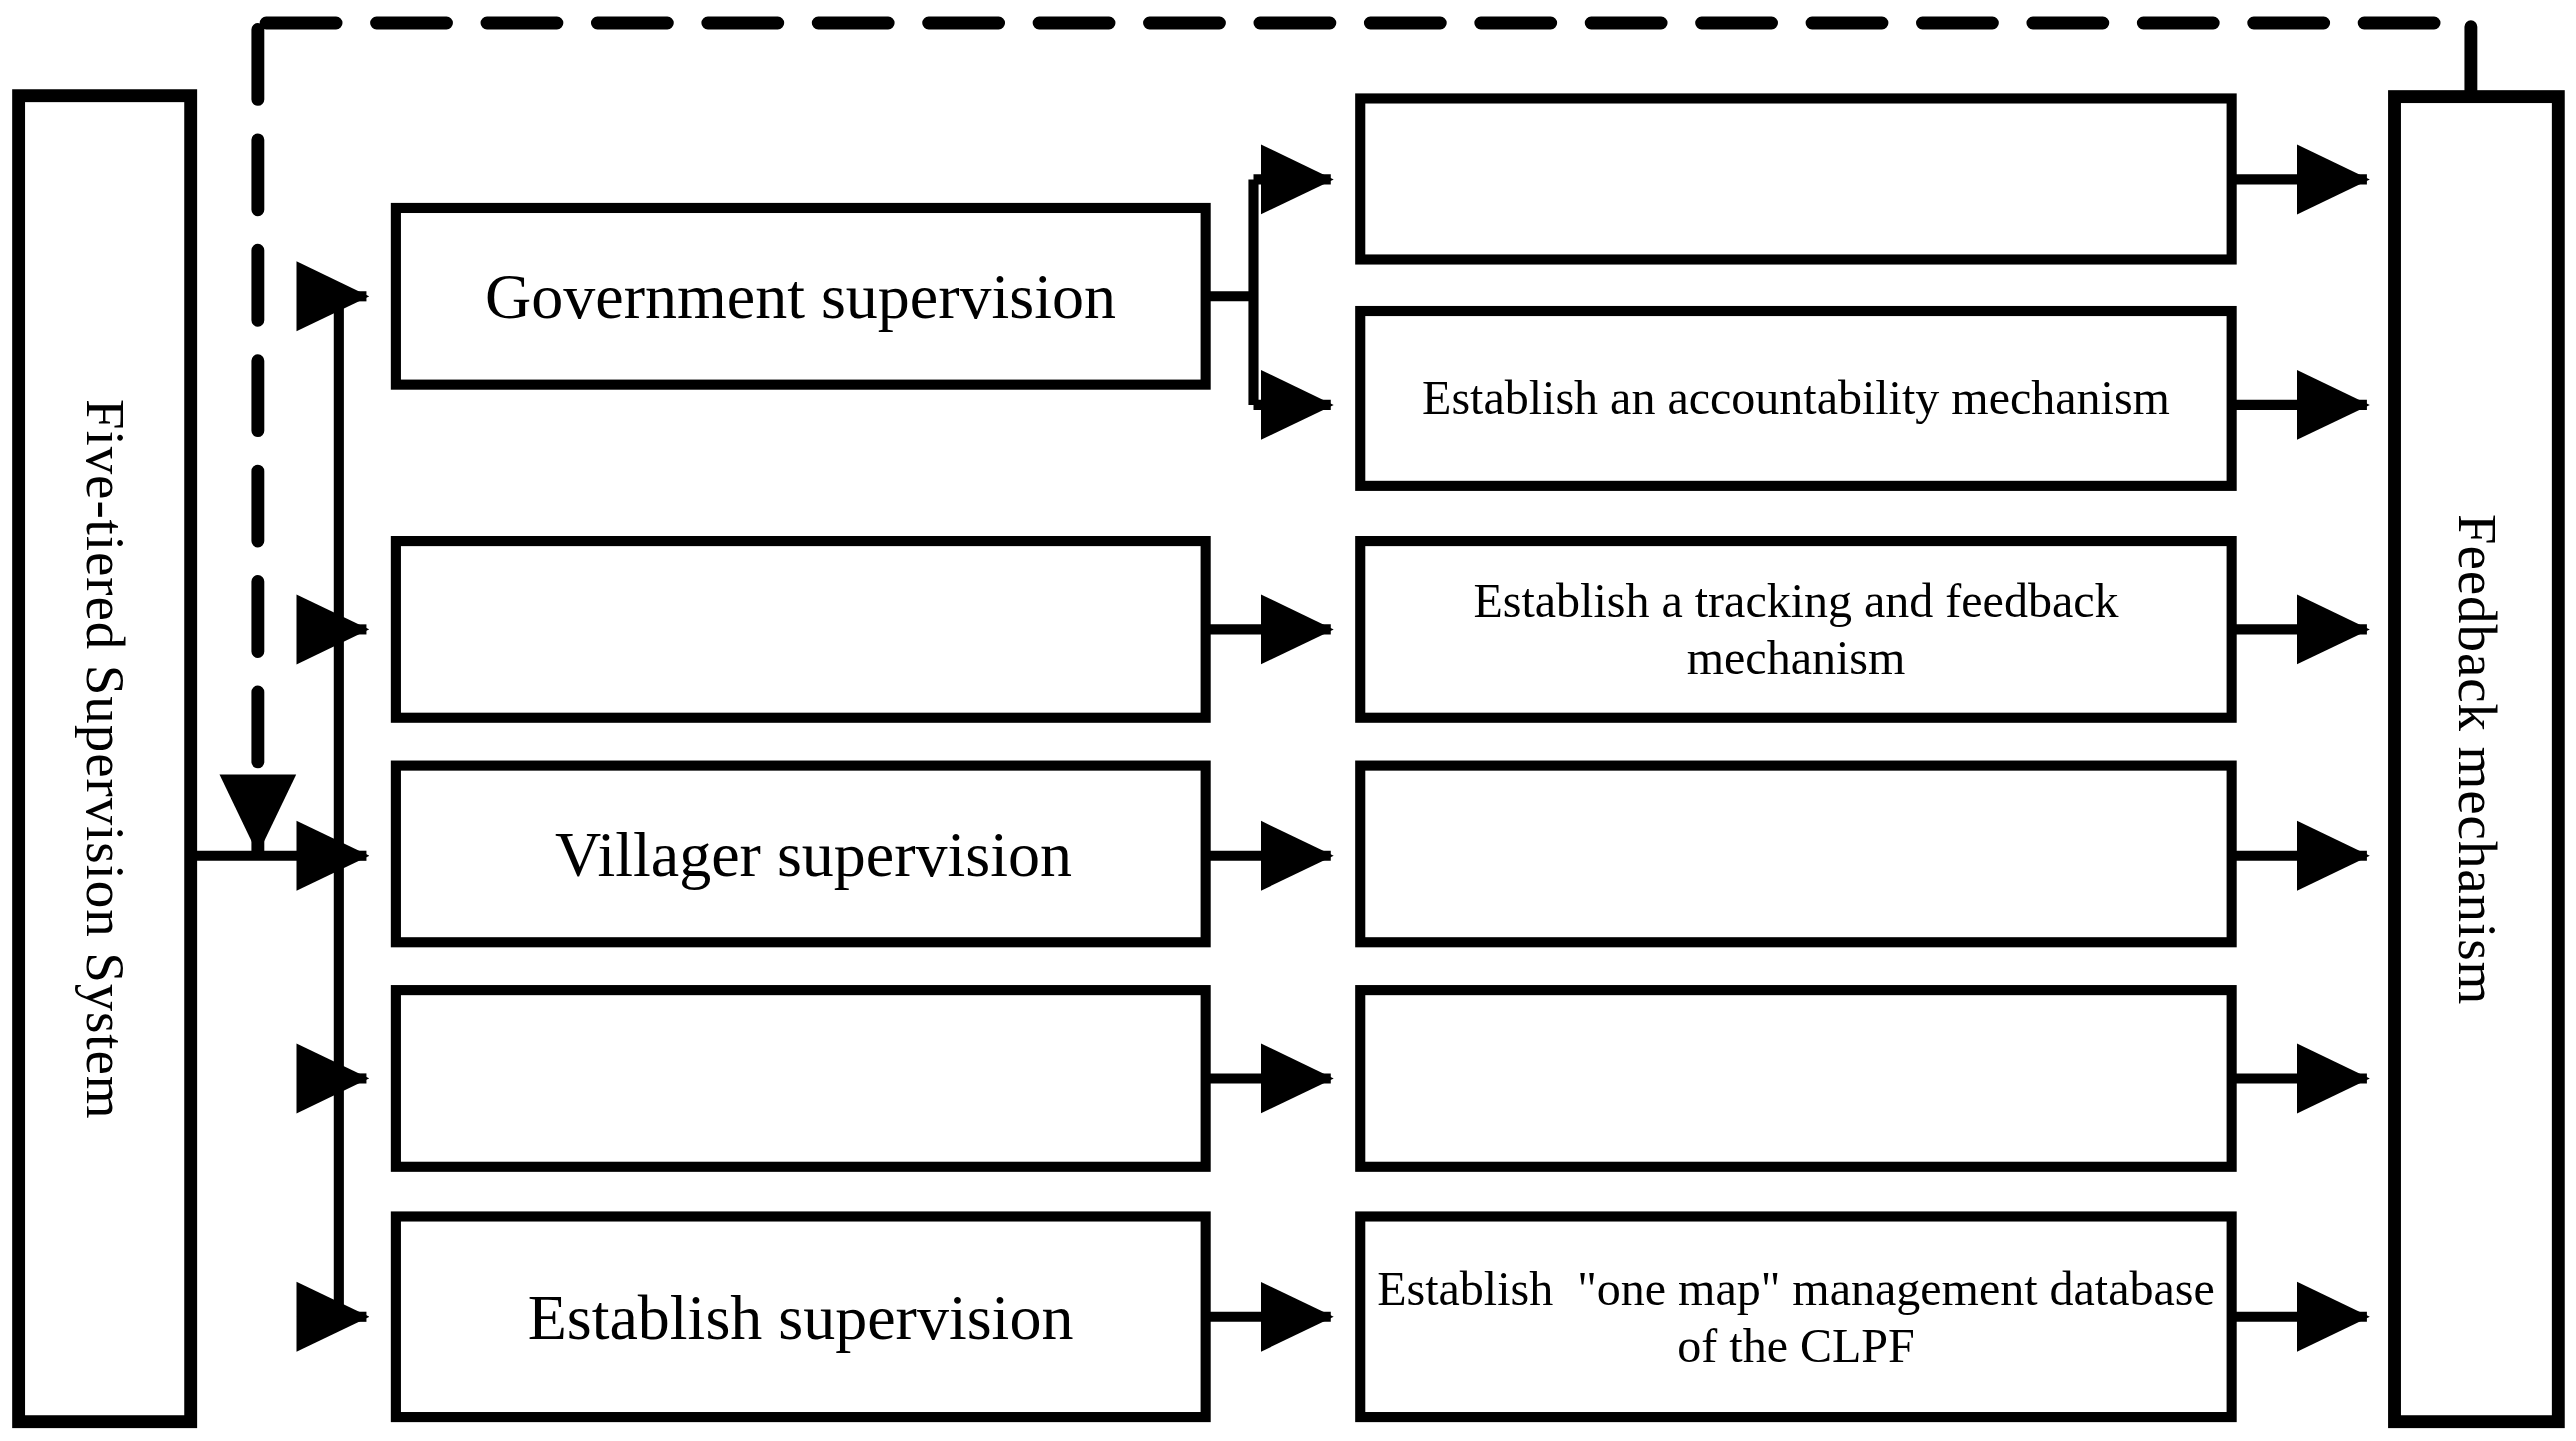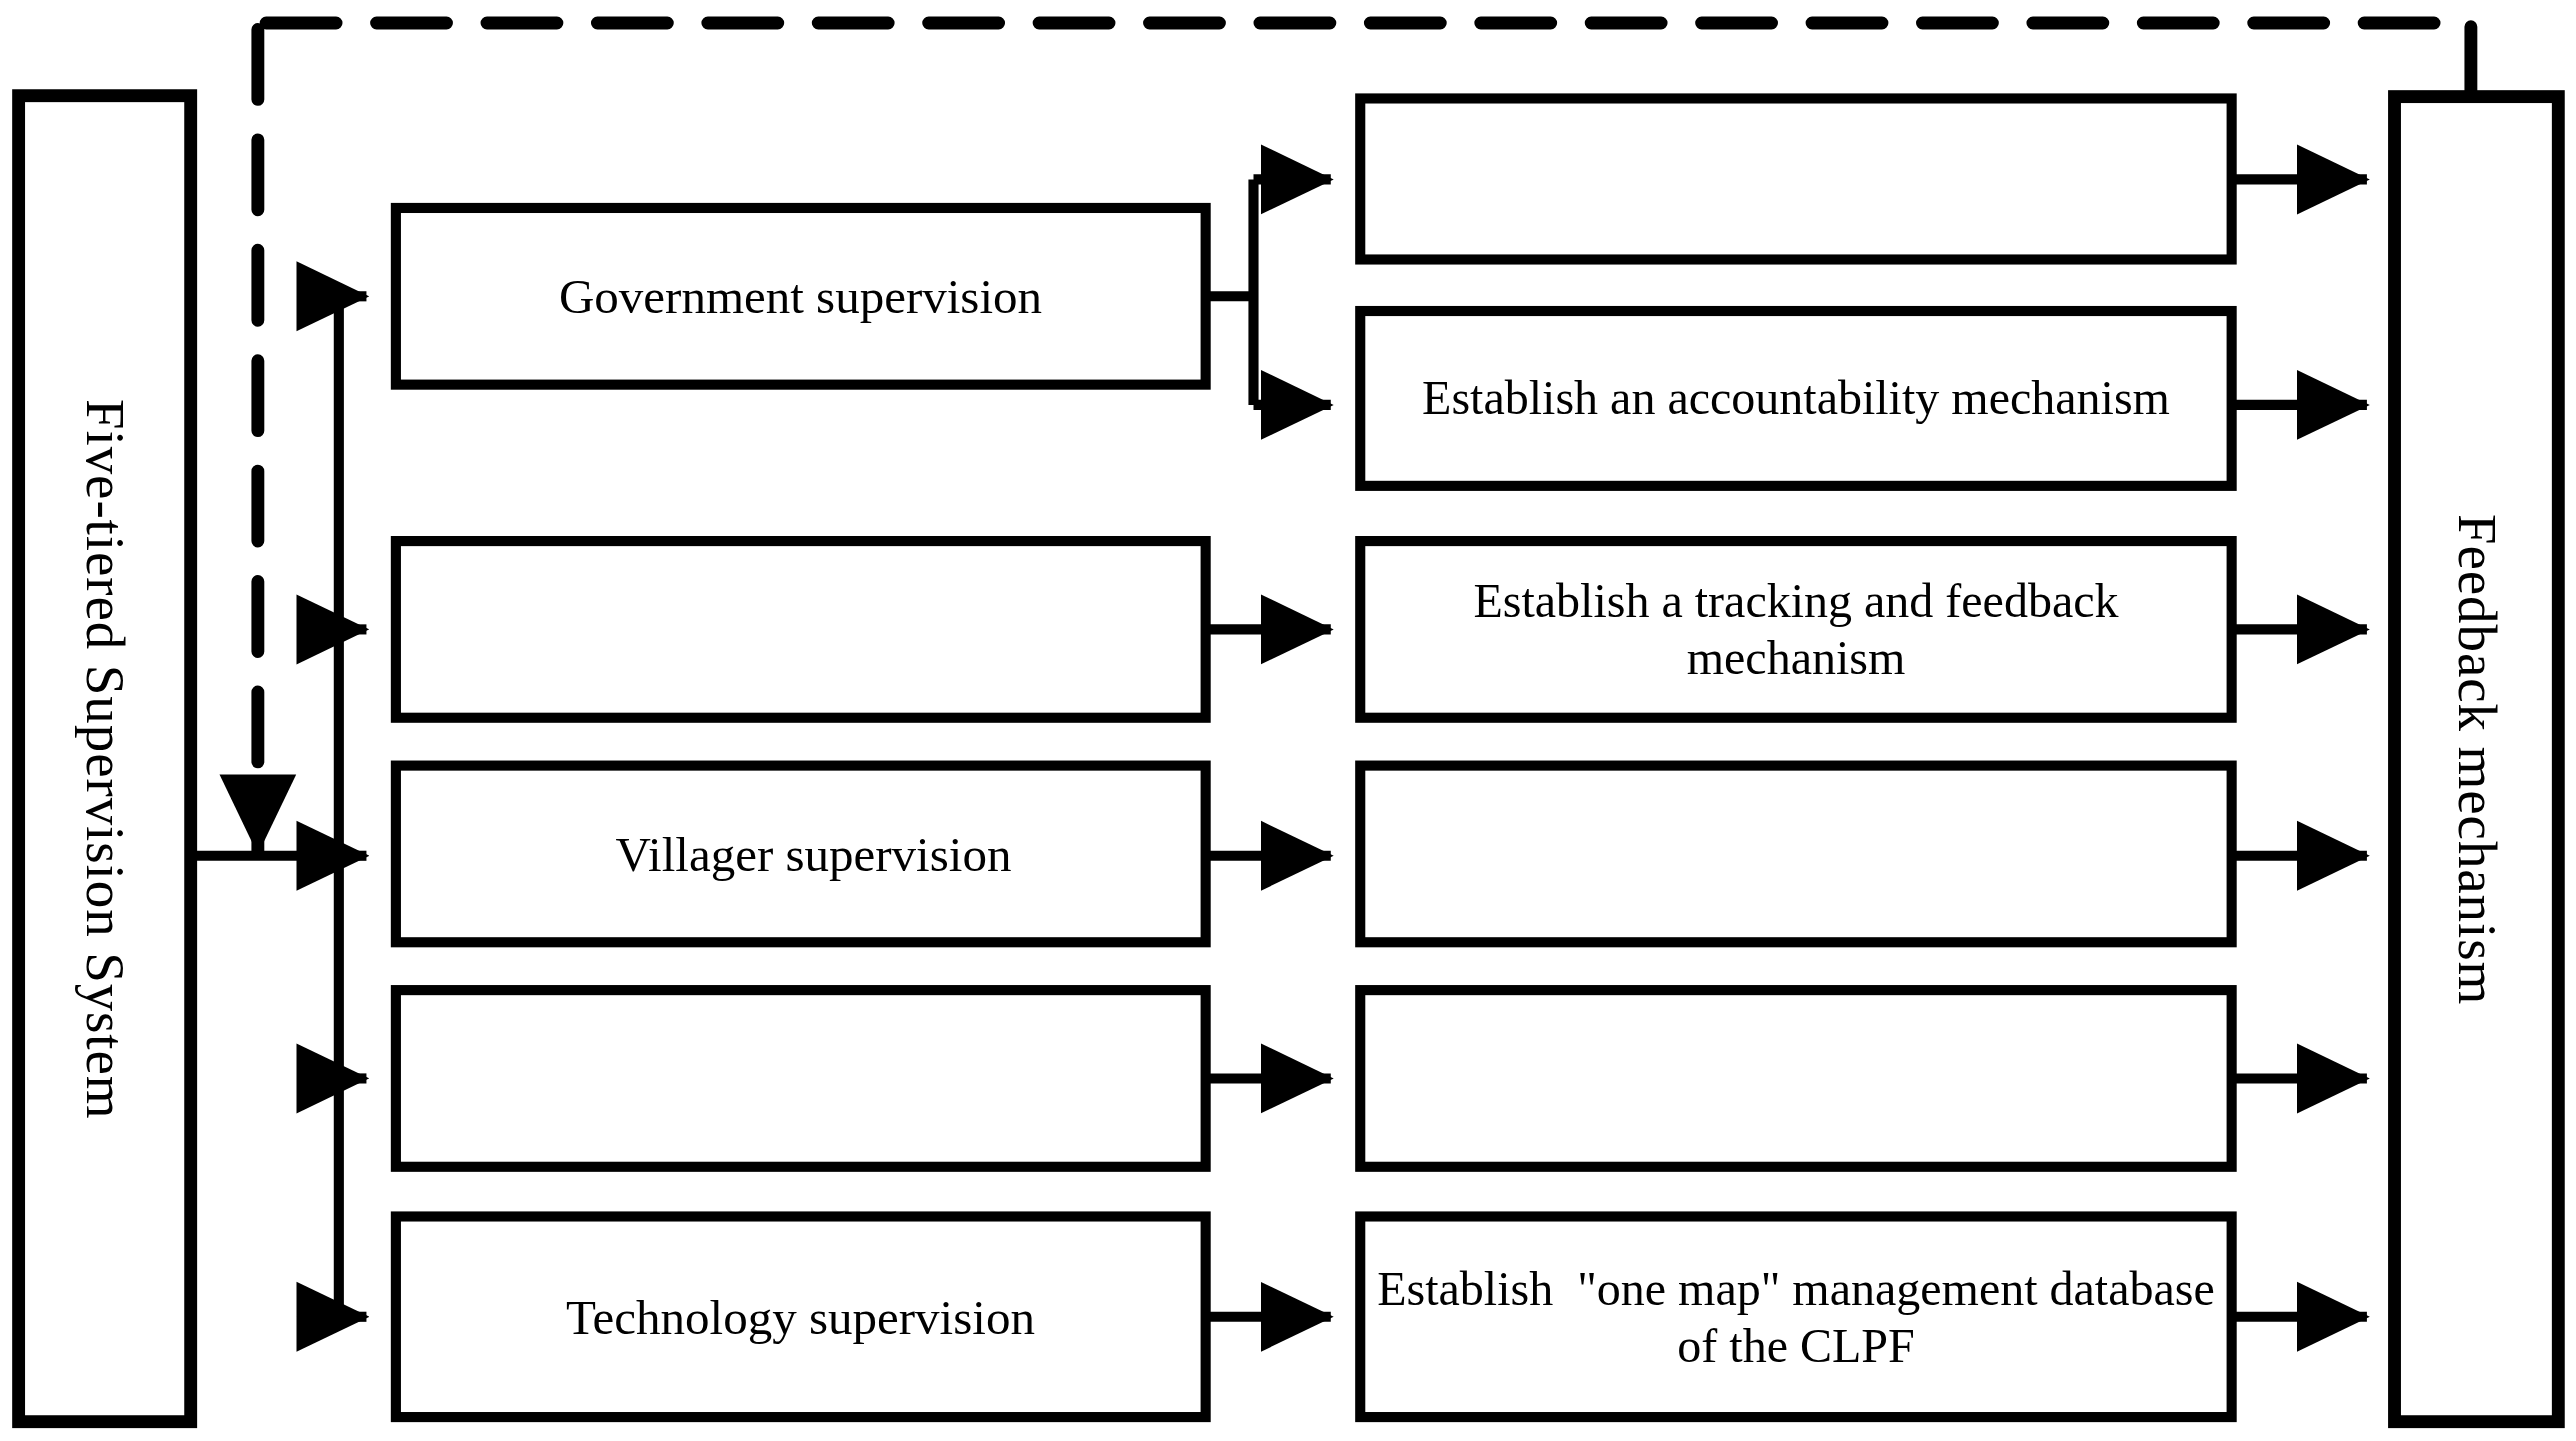--- a/index.html
+++ b/index.html
@@ -7,21 +7,21 @@
   body{width:2576px;height:1441px;overflow:hidden;
        font-family:"Liberation Serif","DejaVu Serif",serif;}
   #diagram-root{position:relative;width:2576px;height:1441px;background:#fff;}
   svg#diagram-svg{position:absolute;left:0;top:0;width:2576px;height:1441px;display:block;}
   .node-label{
     position:absolute;display:flex;align-items:center;justify-content:center;
     text-align:center;color:#000;line-height:1.18;
     font-family:"Liberation Serif","DejaVu Serif",serif;
     pointer-events:none;white-space:pre-wrap;
   }
-  .mid-label{font-size:49px;}
+  .mid-label{font-size:64px;}
   .right-label{font-size:48px;}
   .vert-label{
     font-size:55px;
     writing-mode:vertical-rl;
     text-orientation:mixed;
     letter-spacing:0.9px;
     white-space:nowrap;
   }
 </style>
 </head>
@@ -89,20 +89,20 @@
 
     </g>
   </svg>
 
   <div class="node-label vert-label" style="left:18.4px;top:96px;width:172px;height:1326px;">Five-tiered Supervision System</div>
 
   <div class="node-label vert-label" style="left:2395px;top:97px;width:164px;height:1325px;">Feedback mechanism</div>
 
   <div class="node-label mid-label" style="left:405px;top:208px;width:791px;height:177px;">Government supervision</div>
   <div class="node-label mid-label" style="left:418px;top:766px;width:791px;height:177px;">Villager supervision</div>
-  <div class="node-label mid-label" style="left:405px;top:1217px;width:791px;height:201px;">Technology supervision</div>
+  <div class="node-label mid-label" style="left:405px;top:1217px;width:791px;height:201px;">Establish supervision</div>
 
   <div class="node-label right-label" style="left:1373px;top:541px;width:846px;height:177px;">Establish a tracking and feedback mechanism</div>
   <div class="node-label right-label" style="left:1373px;top:311px;width:846px;height:175px;">Establish an accountability mechanism</div>
   <div class="node-label right-label" style="left:1373px;top:1217px;width:846px;height:201px;">Establish  "one map" management database of the CLPF</div>
 
 </div>
 
 
 </body></html>

